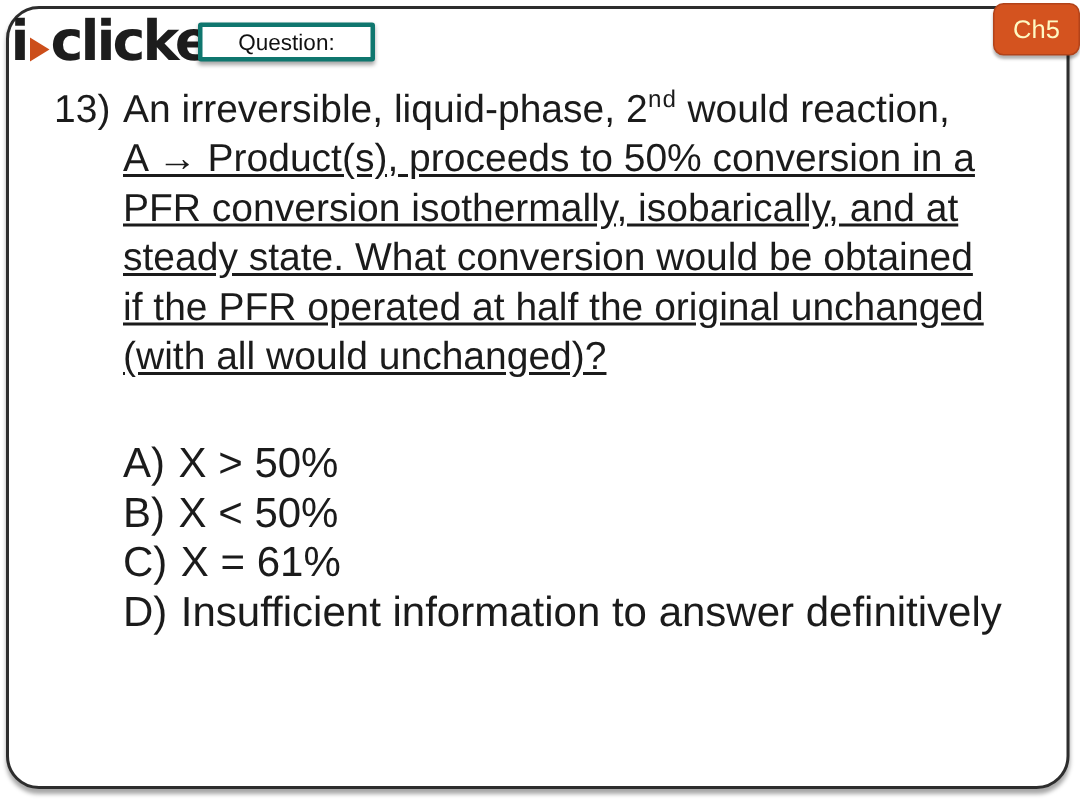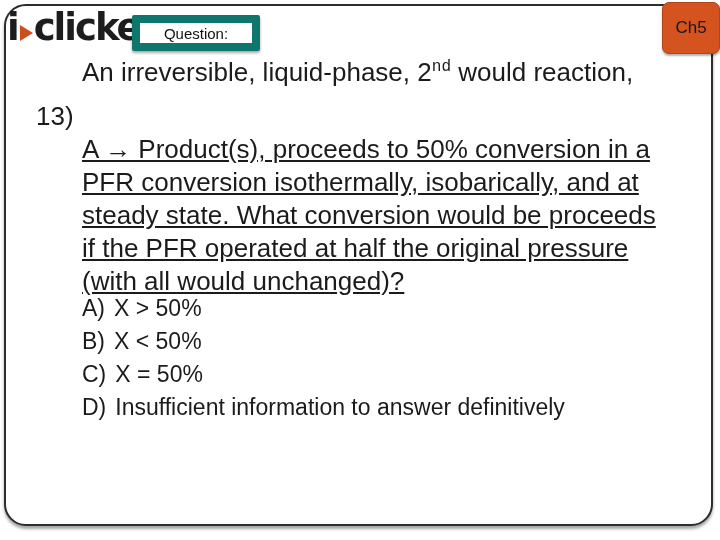--- a/index.html
+++ b/index.html
@@ -47,83 +47,82 @@
     border-bottom: 8px solid transparent;
     margin: 10px 1px 0 2px;
   }
 
   
   .question-box {
     position: absolute;
     left: 132px; top: 15px;
     width: 112px; height: 20px;
     background: #ffffff;
-    border: 8px solid #0f766e;
+    border: 3px solid #0f766e;
     border-radius: 2px;
     z-index: 4;
     display: flex;
     align-items: center;
     justify-content: center;
     box-shadow: 0 2px 3px rgba(0,0,0,0.35);
     font-size: 15px;
     color: #111111;
   }
 
   
   .chapter-badge {
     position: absolute;
     left: 662px; top: 2px;
-    width: 58px; height: 52px;
+    width: 58px; height: 35px;
     background: #d4531f;
     border: 1px solid #b2431a;
     border-radius: 7px;
     z-index: 4;
     display: flex;
     align-items: center;
     justify-content: center;
     box-shadow: 0 2px 2px rgba(0,0,0,0.3);
     font-size: 17px;
-    color: #0f172a;
+    color: #fef9c3;
     box-sizing: border-box;
   }
 
   
   .question-block {
     position: absolute;
     left: 36px; top: 56px;
     z-index: 2;
     color: #1b1b1b;
     font-size: 26px;
     line-height: 33px;
     white-space: nowrap;
   }
   .q-first {
     display: flex;
   }
   .q-num {
     display: inline-block;
     width: 46px;
     flex: 0 0 46px;
-    margin-top: 44px;
   }
   .q-line { padding-left: 46px; text-decoration: underline; }
   .question-block sup {
     font-size: 0.62em;
     line-height: 0;
     vertical-align: super;
     font-family: Liberation Mono, monospace;
   }
 
   
   .options-block {
     position: absolute;
     left: 82px; top: 292px;
     z-index: 2;
     color: #1b1b1b;
-    font-size: 23px;
+    font-size: 28px;
     line-height: 33px;
     white-space: nowrap;
   }
   .option-row { height: 33px; }
   .option-label { display: inline-block; margin-right: 9px; }
 </style>
 </head>
 <body>
 
 <div class="stage">
@@ -144,33 +143,33 @@
     <span>Ch5</span>
   </div>
 
   <div class="question-block">
     <div class="q-first">
       <span class="q-num">13)</span>
       <span><span>An irreversible, liquid-phase, 2</span><sup>nd</sup><span> would reaction,</span></span>
     </div>
     <div class="q-line">A → Product(s), proceeds to 50% conversion in a</div>
     <div class="q-line">PFR conversion isothermally, isobarically, and at</div>
-    <div class="q-line">steady state. What conversion would be proceeds</div>
-    <div class="q-line">if the PFR operated at half the original pressure</div>
+    <div class="q-line">steady state. What conversion would be obtained</div>
+    <div class="q-line">if the PFR operated at half the original unchanged</div>
     <div class="q-line">(with all would unchanged)?</div>
   </div>
 
   <div class="options-block">
     <div class="option-row">
       <span class="option-label">A)</span><span>X &gt; 50%</span>
     </div>
     <div class="option-row">
       <span class="option-label">B)</span><span>X &lt; 50%</span>
     </div>
     <div class="option-row">
-      <span class="option-label">C)</span><span>X = 50%</span>
+      <span class="option-label">C)</span><span>X = 61%</span>
     </div>
     <div class="option-row">
       <span class="option-label">D)</span><span>Insufficient information to answer definitively</span>
     </div>
   </div>
 
 </div>
 
 </body></html>

